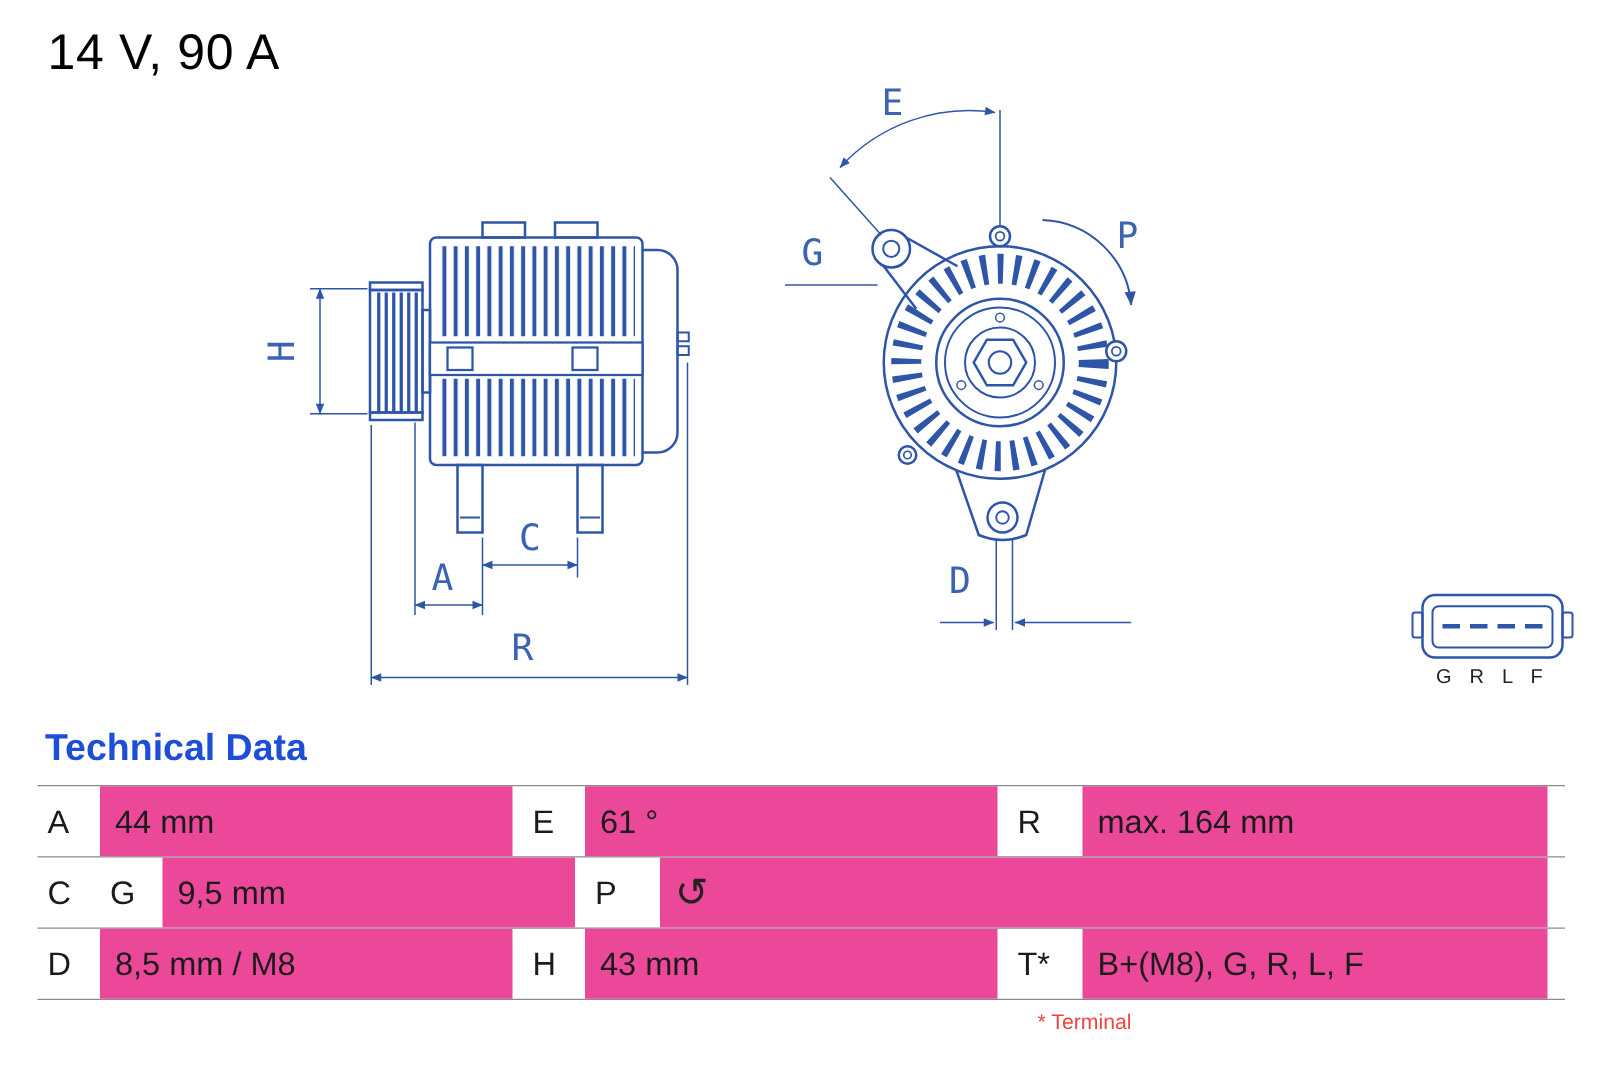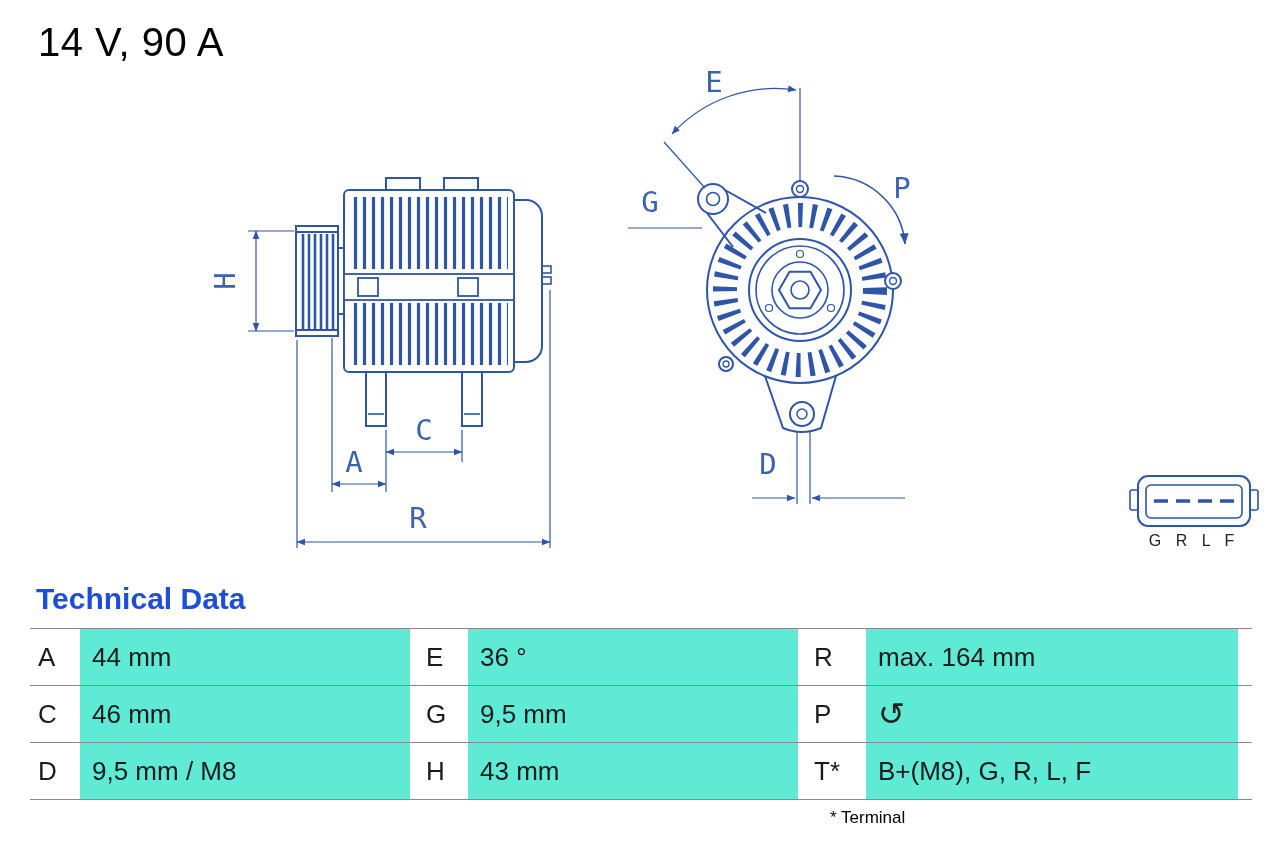--- a/index.html
+++ b/index.html
@@ -21,24 +21,24 @@
   .trow{display:flex;align-items:stretch;height:56px;border-top:1px solid #8a8a8a}
   .trow.last{border-bottom:1px solid #8a8a8a}
   .cell{display:flex;align-items:center;font-size:26px;color:#1b1b1b}
   .key{padding-left:8px}
   .k1{width:42px}
   .v1{width:318px}
   .k2{width:42px}
   .v2{width:318px}
   .k3{width:52px}
   .v3{flex:1}
-  .val{background:#5eead4;padding-left:12px;margin-right:8px}
+  .val{background:#ec4899;padding-left:12px;margin-right:8px}
   .v3.val{margin-right:14px}
   .rot{font-family:"DejaVu Sans",sans-serif;font-size:32px;color:#222;line-height:1}
-  .foot{margin-top:8px;margin-left:800px;font-size:17px;color:#000000}
+  .foot{margin-top:8px;margin-left:800px;font-size:17px;color:#ef4444}
 </style>
 </head>
 <body>
 
 <div class="title">14 V, 90 A</div>
 
 <div class="drawing-wrap">
 <svg width="1280" height="575" viewBox="0 0 1280 575">
   <defs>
     <pattern id="fins" width="9" height="10" patternUnits="userSpaceOnUse">
@@ -168,39 +168,38 @@
 </svg>
 </div>
 
 <div class="tech">
   <h2>Technical Data</h2>
 
   <div class="trow">
     <div class="cell key k1">A</div>
     <div class="cell val v1">44 mm</div>
     <div class="cell key k2">E</div>
-    <div class="cell val v2">36 °</div>
+    <div class="cell val v2">61 °</div>
     <div class="cell key k3">R</div>
     <div class="cell val v3">max. 164 mm</div>
   </div>
 
   <div class="trow">
     <div class="cell key k1">C</div>
-    <div class="cell val v1">46 mm</div>
     <div class="cell key k2">G</div>
     <div class="cell val v2">9,5 mm</div>
     <div class="cell key k3">P</div>
     <div class="cell val v3">
       <span class="rot">↺</span>
     </div>
   </div>
 
   <div class="trow last">
     <div class="cell key k1">D</div>
-    <div class="cell val v1">9,5 mm / M8</div>
+    <div class="cell val v1">8,5 mm / M8</div>
     <div class="cell key k2">H</div>
     <div class="cell val v2">43 mm</div>
     <div class="cell key k3">T*</div>
     <div class="cell val v3">B+(M8), G, R, L, F</div>
   </div>
 
   <div class="foot">* Terminal</div>
 </div>
 
 </body></html>

